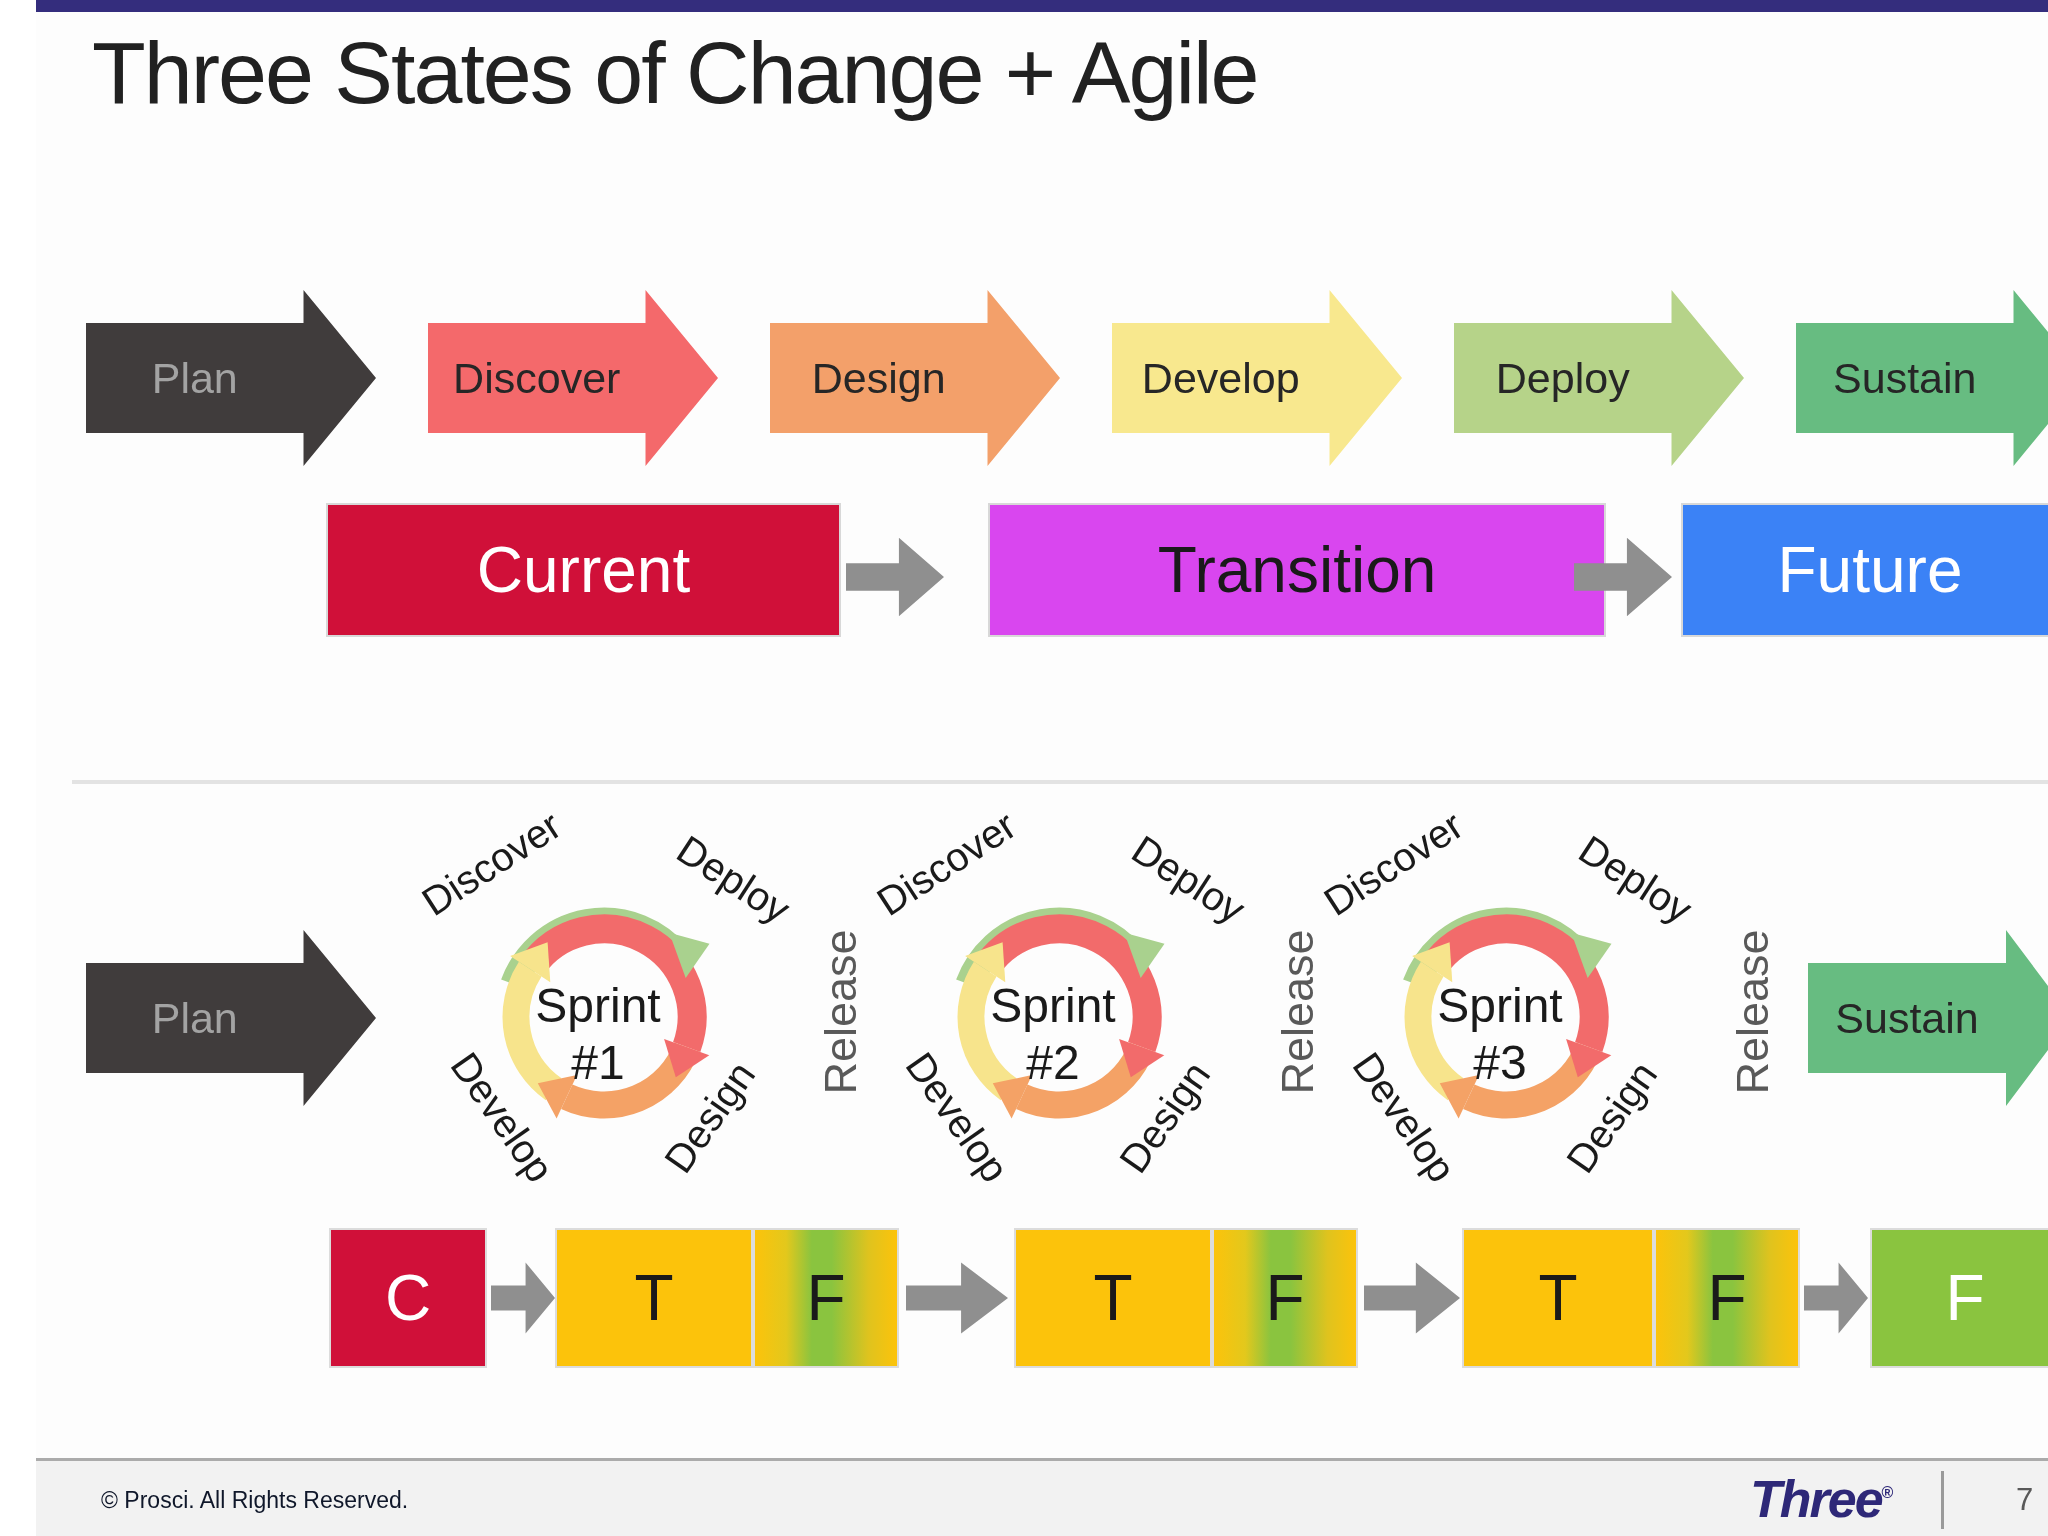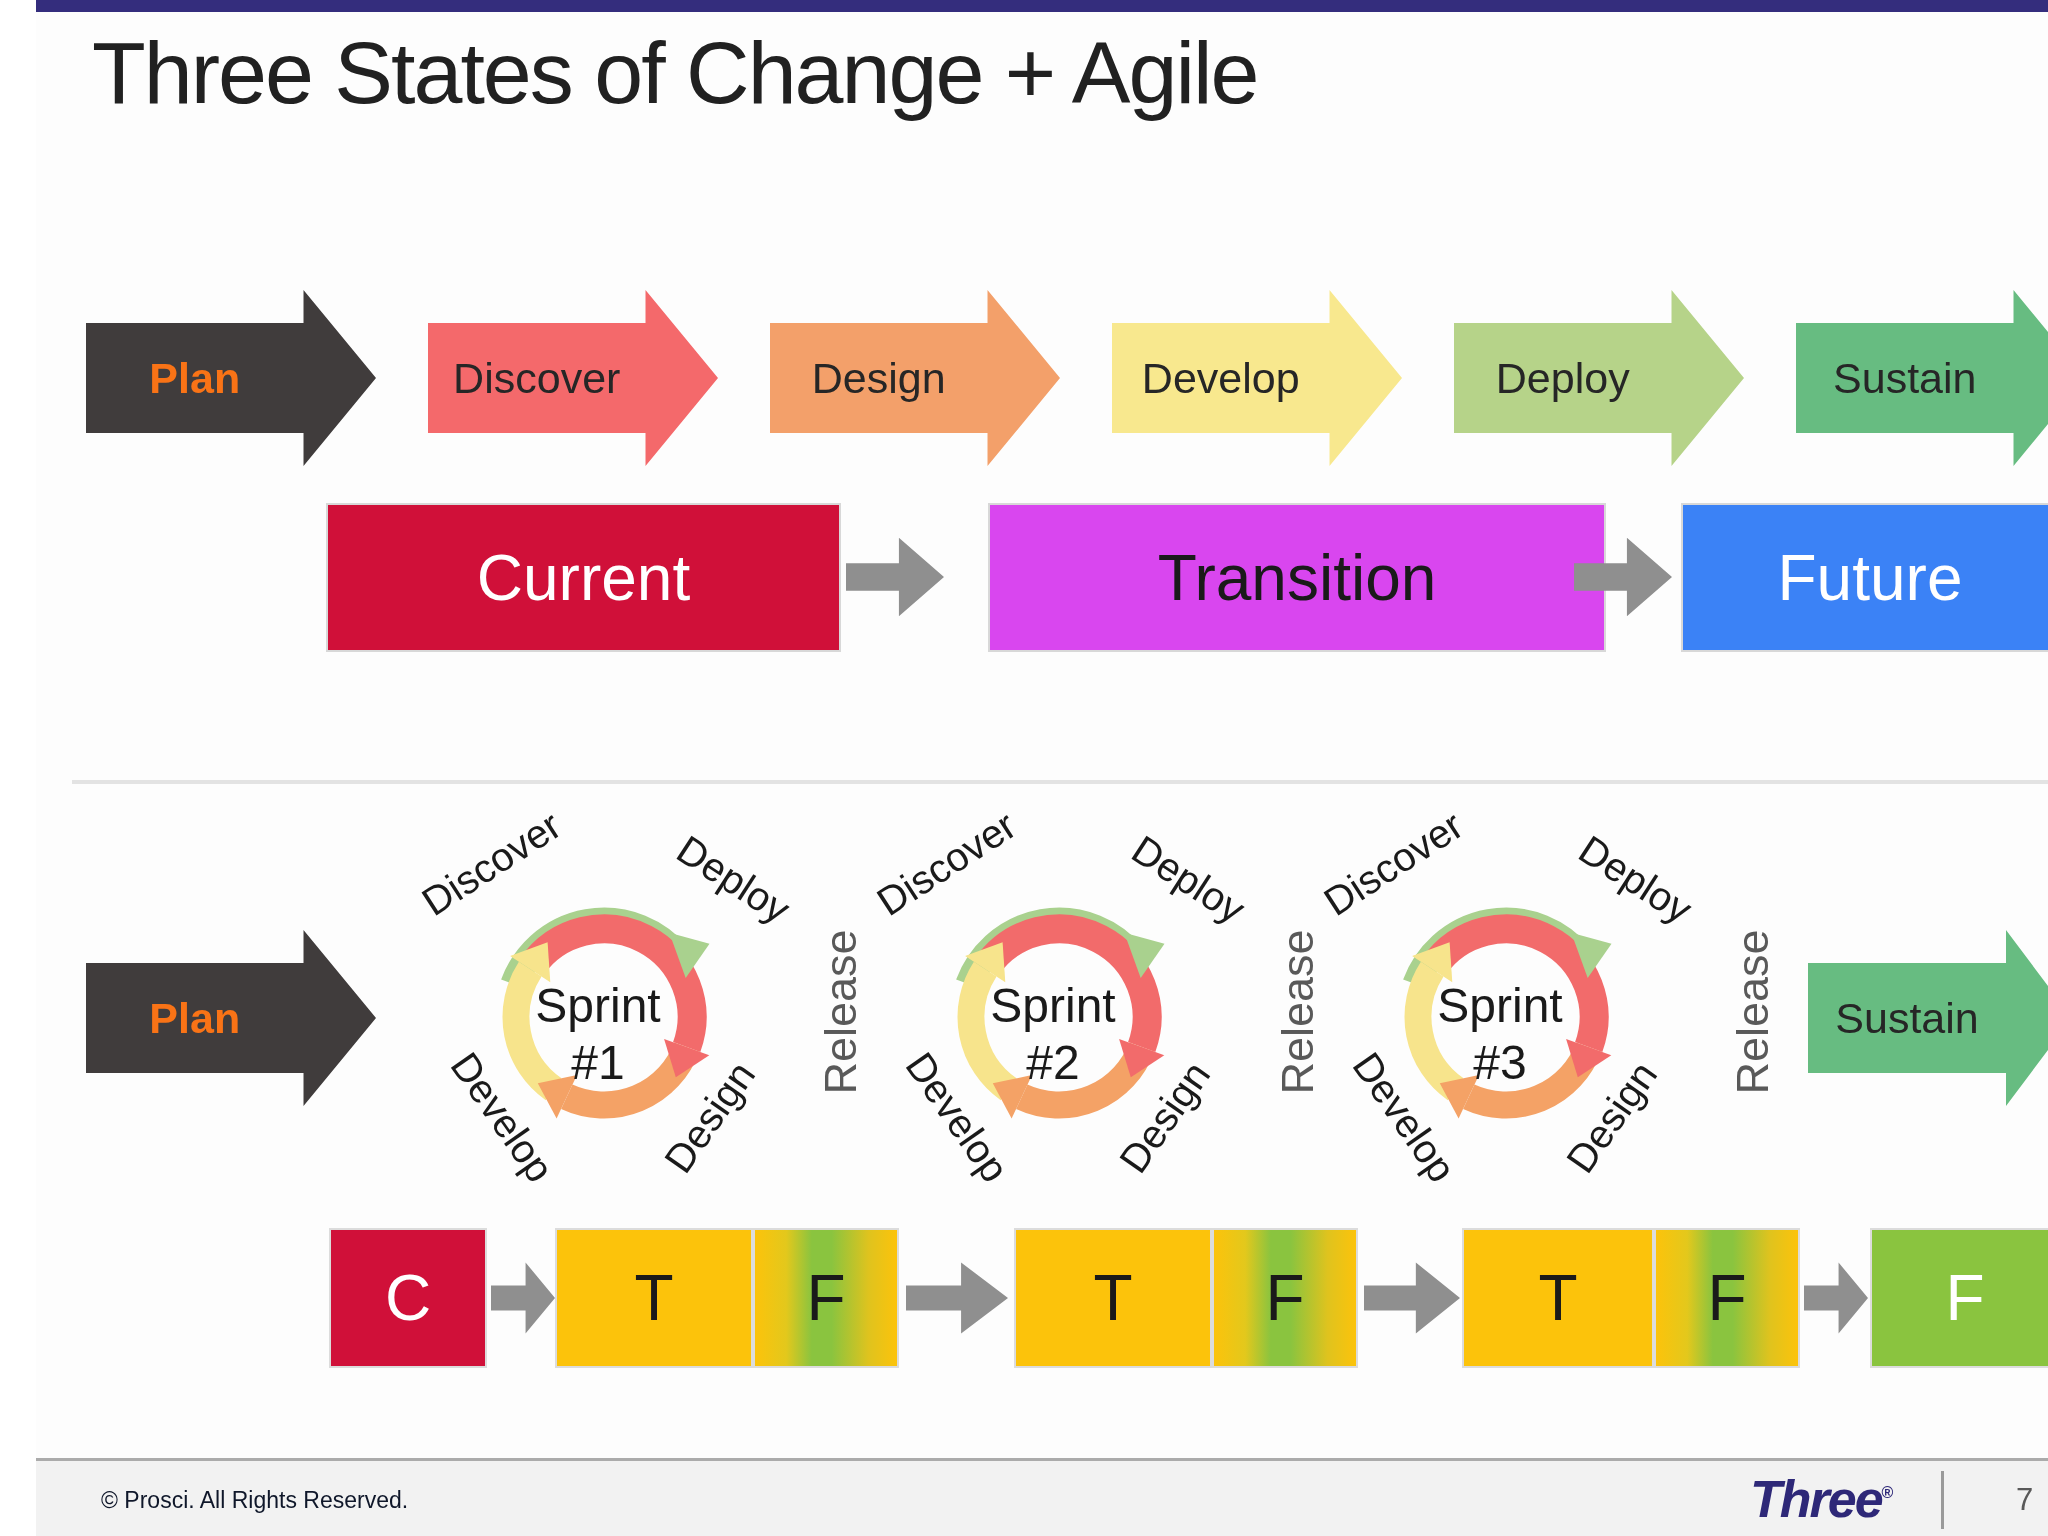--- a/index.html
+++ b/index.html
@@ -12,29 +12,29 @@
     position:absolute; left:56px; top:22px; font-size:88px; color:#212121;
     letter-spacing:-2px; white-space:nowrap;
   }
   
   .arrow {
     position:absolute; width:290px; height:176px;
     clip-path:polygon(0 18.75%, 75% 18.75%, 75% 0, 100% 50%, 75% 100%, 75% 81.25%, 0 81.25%);
     display:flex; align-items:center;
   }
   .arrow-label { width:75%; text-align:center; font-size:43px; color:#262626; }
-  .arrow-label.light { color:#f97316;font-weight:bold; }
+  .arrow-label.light { color:#a3a3a3; }
   
   .conn {
     position:absolute; background:#8f8f8f;
     clip-path:polygon(0 37%, 54% 37%, 54% 13%, 100% 50%, 54% 87%, 54% 63%, 0 63%);
   }
   
   .sbox {
-    position:absolute; top:503px; height:149px; box-sizing:border-box;
+    position:absolute; top:503px; height:134px; box-sizing:border-box;
     border:2px solid #d8d8d8; display:flex; align-items:center; justify-content:center;
     font-size:64px;
   }
   .divider { position:absolute; left:36px; top:780px; width:1976px; height:4px; background:#e3e3e3; }
   .cycle { position:absolute; width:480px; height:460px; }
   .cycle text { font-family:"Liberation Sans", sans-serif; }
   .release {
     position:absolute; transform:translate(-50%,-50%) rotate(-90deg);
     font-size:45px; color:#595959; white-space:nowrap;
   }

